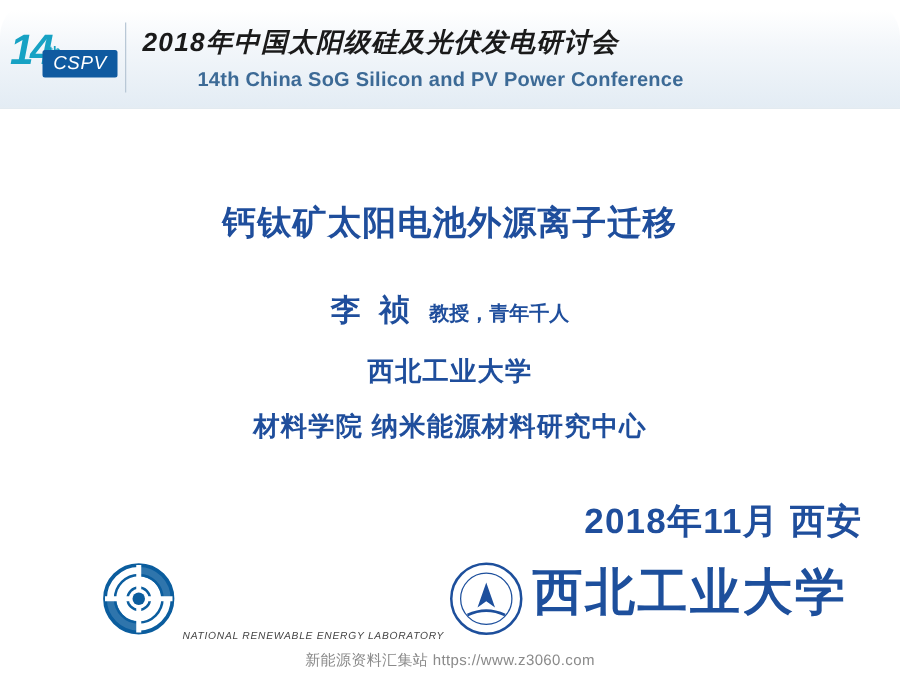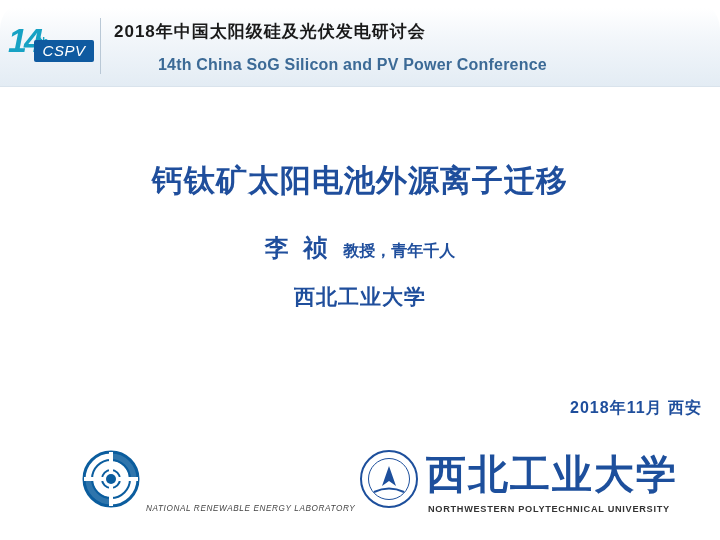--- a/index.html
+++ b/index.html
@@ -89,46 +89,47 @@
     left: 100px;
     top: 10px;
     width: 1px;
     height: 56px;
     background: #b9c8d6;
   }
   .banner-cn {
     position: absolute;
     left: 114px;
     top: 12px;
-    font-size: 17px;
+    font-size: 21px;
     font-weight: bold;
     color: #1a1a1a;
     letter-spacing: 1px;
     white-space: nowrap;
+    font-style: italic;
   }
   .banner-en {
     position: absolute;
     left: 114px;
     top: 48px;
     font-size: 16px;
     font-weight: bold;
     color: #3c6a96;
     letter-spacing: 0.2px;
     white-space: nowrap;
     margin-left: 44px;
   }
 
   
   .title-main {
     position: absolute;
     left: 0;
     top: 160px;
     width: 720px;
     text-align: center;
-    font-size: 31px;
+    font-size: 27px;
     font-weight: bold;
     color: #1f4e9c;
     letter-spacing: 1px;
   }
   .author-line {
     position: absolute;
     left: 0;
     top: 232px;
     width: 720px;
     text-align: center;
@@ -166,25 +167,24 @@
     font-weight: bold;
     color: #1f4e9c;
     letter-spacing: 1px;
   }
   .date-line {
     position: absolute;
     left: 0;
     top: 398px;
     width: 690px;
     text-align: right;
-    font-size: 16px;
-    font-weight: bold;
-    color: #1f4e9c;
-    letter-spacing: 1px;
-    margin-left: 12px;
+    font-size: 28px;
+    font-weight: bold;
+    color: #1f4e9c;
+    letter-spacing: 1px;
   }
 
   
   .nrel {
     position: absolute;
     left: 82px;
     top: 450px;
     width: 248px;
     height: 70px;
   }
@@ -298,20 +298,21 @@
   </div>
 
   <div class="title-main">钙钛矿太阳电池外源离子迁移</div>
 
   <div class="author-line">
     <span class="author-name">李 祯</span><span class="author-title">教授，青年千人</span>
   </div>
 
   <div class="org-line">西北工业大学</div>
 
+  <div class="dept-line">材料学院  纳米能源材料研究中心</div>
 
   <div class="date-line">2018年11月  西安</div>
 
   <div class="nrel">
     <div class="nrel-swirl">
       <svg width="58" height="58" viewBox="0 0 58 58" aria-hidden="true">
         <circle cx="29" cy="29" r="27" fill="none" stroke="#0b5d9e" stroke-width="3"></circle>
         <circle cx="29" cy="29" r="19" fill="none" stroke="#0b5d9e" stroke-width="2"></circle>
         <circle cx="29" cy="29" r="9" fill="none" stroke="#0b5d9e" stroke-width="2"></circle>
         <path d="M29 2 A27 27 0 0 1 56 29 L47 29 A18 18 0 0 0 29 11 Z" fill="#0b5d9e" opacity="0.85"></path>
@@ -326,17 +327,17 @@
 
   <div class="nwpu">
     <div class="nwpu-seal">
       <div class="nwpu-seal-inner"></div>
       <svg width="54" height="54" viewBox="0 0 54 54" style="position:absolute;left:0;top:0;" aria-hidden="true">
         <path d="M27 14 L34 34 L27 29 L20 34 Z" fill="#1d4f9c"></path>
         <path d="M12 40 Q27 33 42 40" fill="none" stroke="#1d4f9c" stroke-width="2"></path>
       </svg>
     </div>
     <div class="nwpu-cn">西北工业大学</div>
-    <div class="nwpu-en">NORTHWESTERN  POLYTECHNICAL  UNIVERSITY</div>
   </div>
 
+  <div class="watermark">新能源资料汇集站 https://www.z3060.com</div>
 
 </div>
 
 </body></html>

